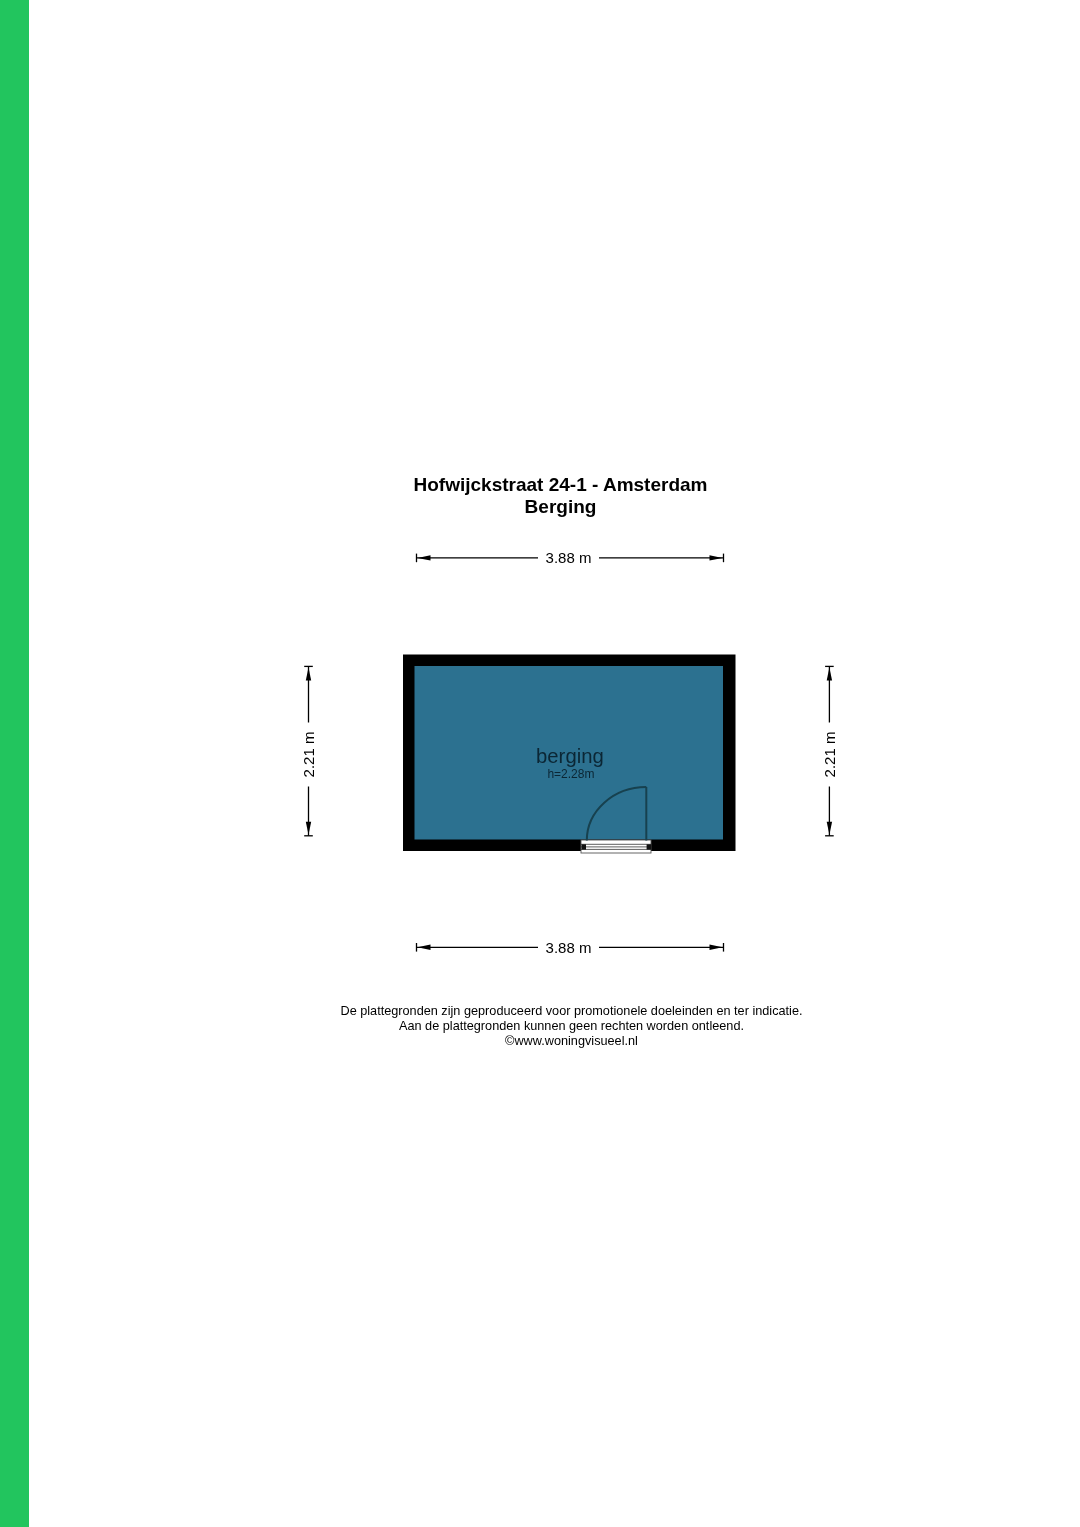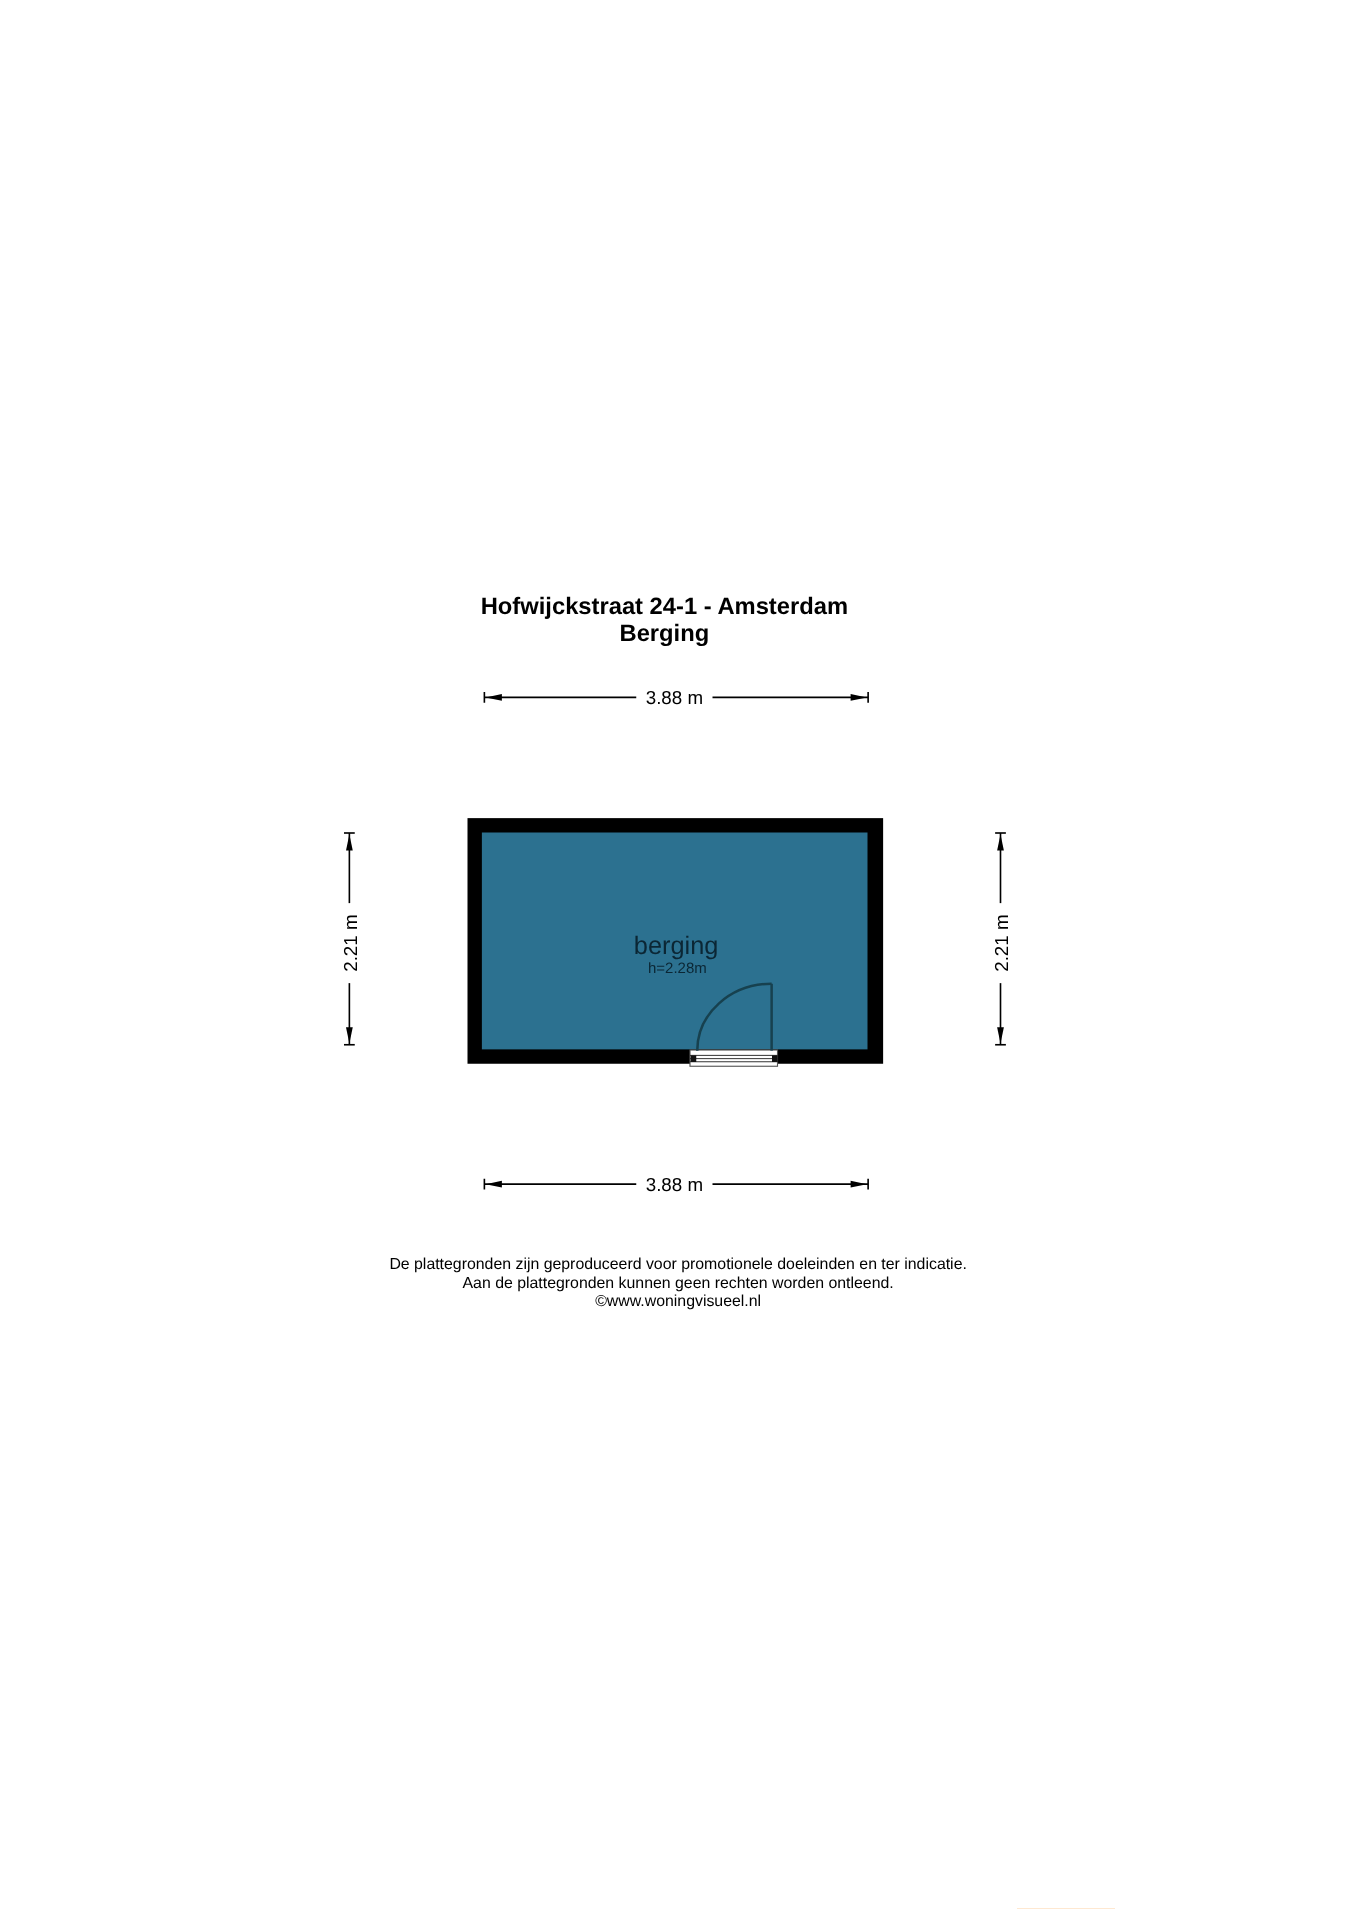--- a/index.html
+++ b/index.html
@@ -1,17 +1,17 @@
 <!DOCTYPE html>
 <html><head>
 <meta charset="utf-8">
 <style>
   html,body{margin:0;padding:0;background:#ffffff;}
-  .page{position:relative;width:892px;height:1527px;background:#fdba74;overflow:hidden;
-        font-family:"Liberation Sans", sans-serif;}
+  .page{position:relative;width:892px;height:1527px;background:#22c55e;overflow:hidden;
+        font-family:"Liberation Sans", sans-serif;padding-left:29px;}
   svg text{font-family:"Liberation Sans", sans-serif;}
 </style>
 </head>
 <body>
 <div class="page">
 <svg width="1080" height="1527" viewBox="0 0 1080 1527" xmlns="http://www.w3.org/2000/svg">
 
   <rect x="0" y="0" width="1080" height="1527" fill="#ffffff"></rect>
 
   <text x="531.5" y="491.2" font-size="19" font-weight="bold" fill="#000000" text-anchor="middle">Hofwijckstraat 24-1 - Amsterdam</text>

